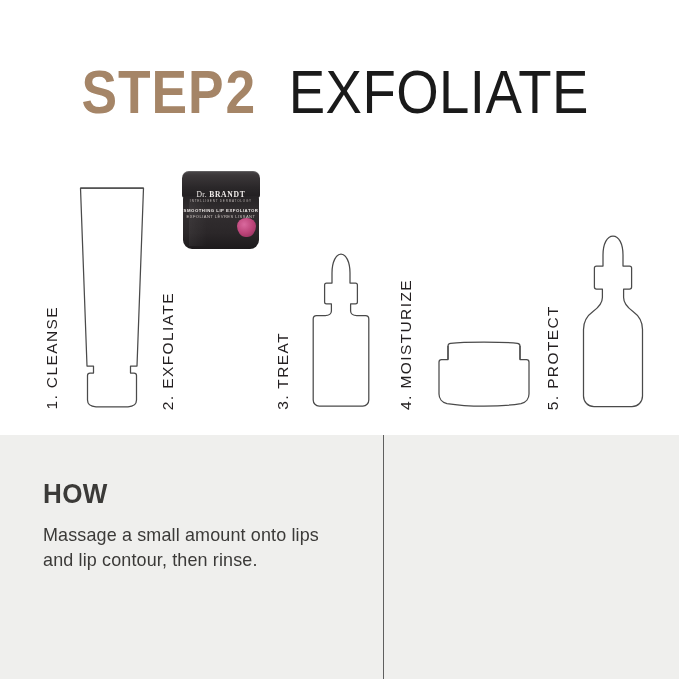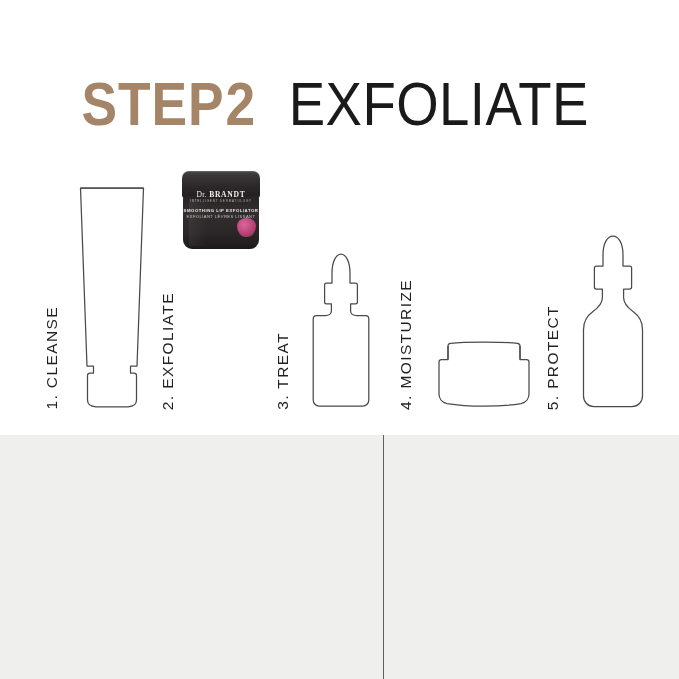--- a/index.html
+++ b/index.html
@@ -13,21 +13,21 @@
     position: relative;
     overflow: hidden;
     font-family: "Liberation Sans", sans-serif;
     -webkit-font-smoothing: antialiased;
   }
 
   
   .header {
     position: absolute;
     left: 70px;
-    top: 68px;
+    top: 56px;
     display: flex;
     align-items: baseline;
     white-space: nowrap;
   }
   .header-step {
     font-family: "Liberation Sans Narrow", "Liberation Sans", sans-serif;
     font-size: 62px;
     font-weight: 700;
     letter-spacing: 1px;
     color: #a58567;
@@ -318,14 +318,18 @@
   <div class="jar-brand">
     <span>Dr.</span>
     <b>BRANDT</b>
   </div>
   <div class="jar-tagline">INTELLIGENT DERMATOLOGY</div>
   <div class="jar-prod1">SMOOTHING LIP EXFOLIATOR</div>
   <div class="jar-prod2">EXFOLIANT LÈVRES LISSANT</div>
 </div>
 
 <div class="panel">
+  <div class="panel-col col-how">
+    <div class="panel-heading">HOW</div>
+    <div class="panel-body">Massage a small amount onto lips and lip contour, then rinse.</div>
+  </div>
 </div>
 <div class="panel-divider"></div>
 
 </body></html>

